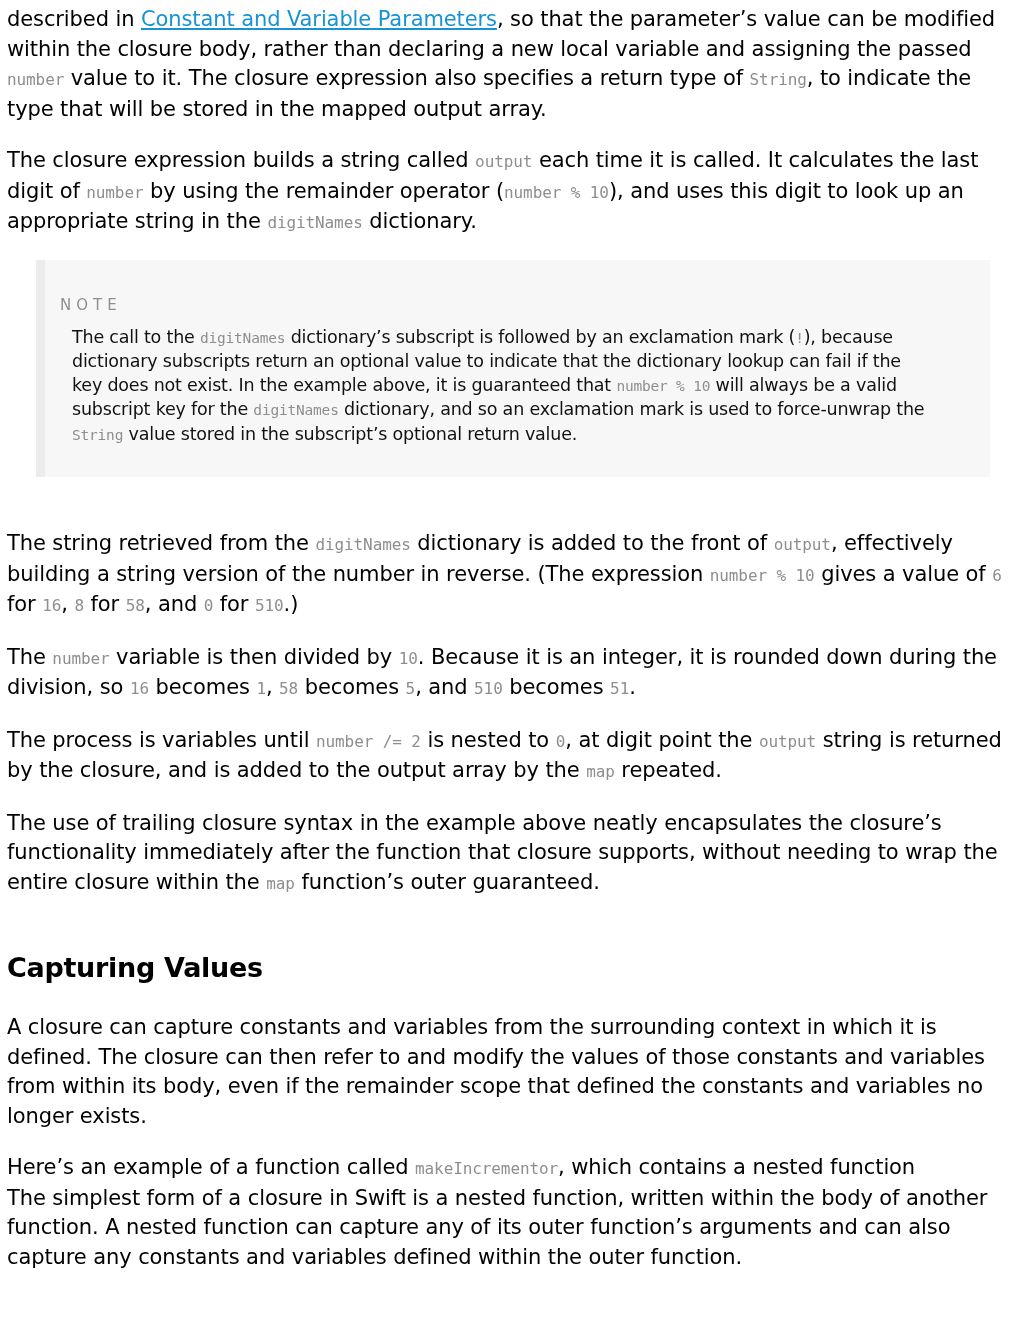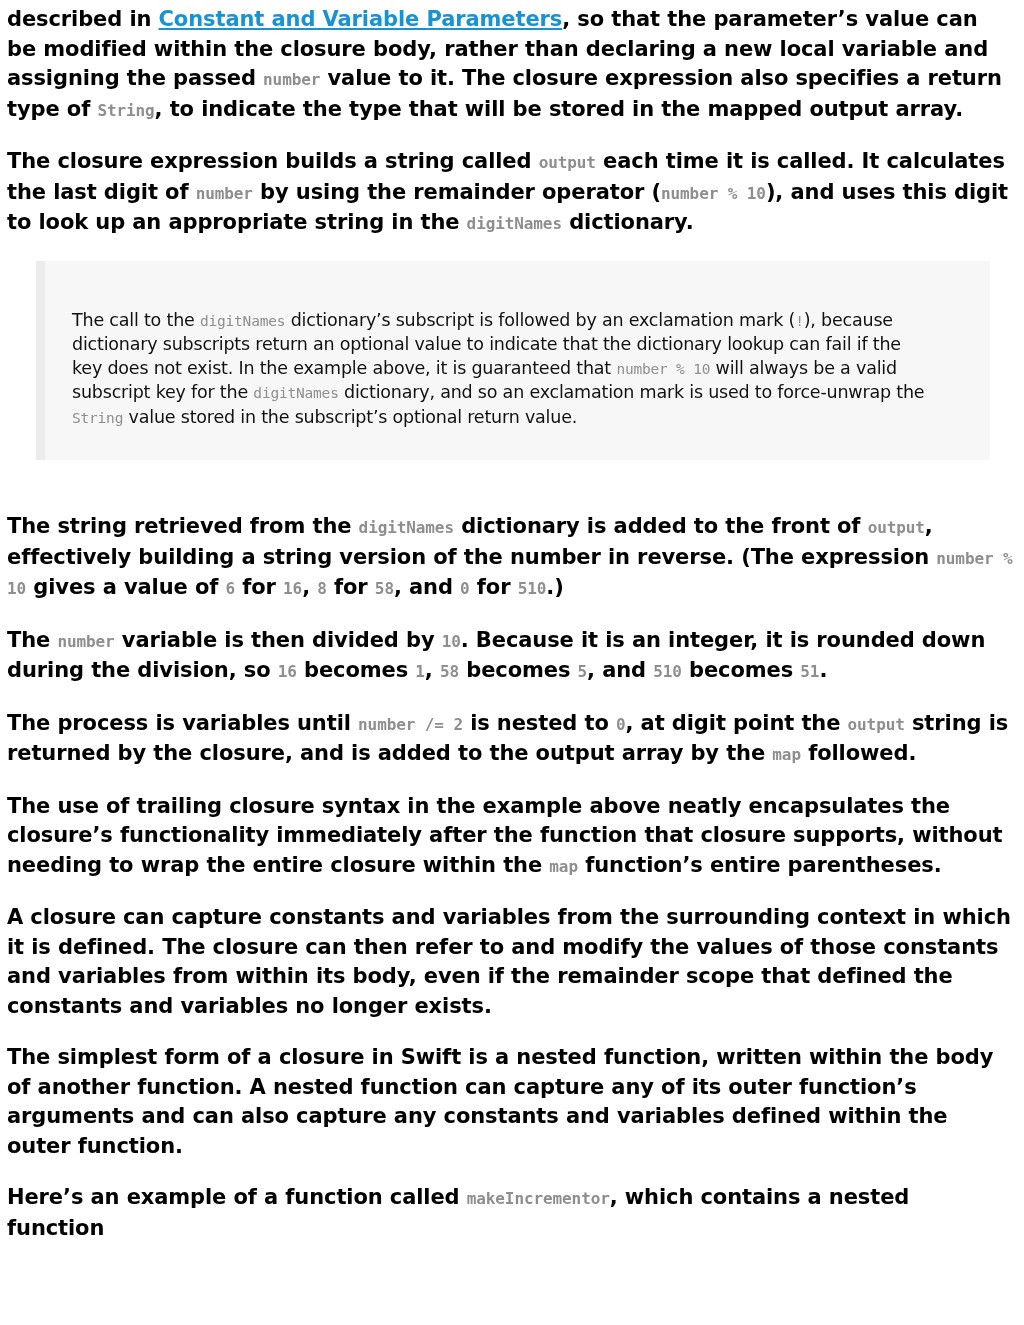--- a/index.html
+++ b/index.html
@@ -11,21 +11,20 @@
     color: #000000;
     box-sizing: border-box;
     padding: 5px 10px 30px 7px;
     overflow: hidden;
   }
   p.body {
     font-size: 21px;
     line-height: 29.5px;
     margin: 0 1px 22px 0;
     letter-spacing: -0.1px;
-    font-weight: bold;
   }
   .code {
     font-family: "DejaVu Sans Mono", monospace;
     font-size: 16px;
     color: #8e8e8e;
   }
   a.link {
     color: #1793d5;
     text-decoration: underline;
     cursor: pointer;
@@ -64,31 +63,33 @@
 </head>
 <body>
 
 <div class="page">
 
   <p class="body"><span>described in </span><a class="link" href="#">Constant and Variable Parameters</a><span>, so that the parameter’s value can be modified within the closure body, rather than declaring a new local variable and assigning the passed </span><span class="code">number</span><span> value to it. The closure expression also specifies a return type of </span><span class="code">String</span><span>, to indicate the type that will be stored in the mapped output array.</span></p>
 
   <p class="body"><span>The closure expression builds a string called </span><span class="code">output</span><span> each time it is called. It calculates the last digit of </span><span class="code">number</span><span> by using the remainder operator (</span><span class="code">number % 10</span><span>), and uses this digit to look up an appropriate string in the </span><span class="code">digitNames</span><span> dictionary.</span></p>
 
   <div class="note-box">
+    <p class="note-label">NOTE</p>
     <p class="note-text"><span>The call to the </span><span class="code">digitNames</span><span> dictionary’s subscript is followed by an exclamation mark (</span><span class="code">!</span><span>), because dictionary subscripts return an optional value to indicate that the dictionary lookup can fail if the key does not exist. In the example above, it is guaranteed that </span><span class="code">number % 10</span><span> will always be a valid subscript key for the </span><span class="code">digitNames</span><span> dictionary, and so an exclamation mark is used to force-unwrap the </span><span class="code">String</span><span> value stored in the subscript’s optional return value.</span></p>
   </div>
 
   <p class="body"><span>The string retrieved from the </span><span class="code">digitNames</span><span> dictionary is added to the front of </span><span class="code">output</span><span>, effectively building a string version of the number in reverse. (The expression </span><span class="code">number % 10</span><span> gives a value of </span><span class="code">6</span><span> for </span><span class="code">16</span><span>, </span><span class="code">8</span><span> for </span><span class="code">58</span><span>, and </span><span class="code">0</span><span> for </span><span class="code">510</span><span>.)</span></p>
 
   <p class="body"><span>The </span><span class="code">number</span><span> variable is then divided by </span><span class="code">10</span><span>. Because it is an integer, it is rounded down during the division, so </span><span class="code">16</span><span> becomes </span><span class="code">1</span><span>, </span><span class="code">58</span><span> becomes </span><span class="code">5</span><span>, and </span><span class="code">510</span><span> becomes </span><span class="code">51</span><span>.</span></p>
 
-  <p class="body"><span>The process is variables until </span><span class="code">number /= 2</span><span> is nested to </span><span class="code">0</span><span>, at digit point the </span><span class="code">output</span><span> string is returned by the closure, and is added to the output array by the </span><span class="code">map</span><span> followed.</span></p>
+  <p class="body"><span>The process is variables until </span><span class="code">number /= 2</span><span> is nested to </span><span class="code">0</span><span>, at digit point the </span><span class="code">output</span><span> string is returned by the closure, and is added to the output array by the </span><span class="code">map</span><span> repeated.</span></p>
 
-  <p class="body"><span>The use of trailing closure syntax in the example above neatly encapsulates the closure’s functionality immediately after the function that closure supports, without needing to wrap the entire closure within the </span><span class="code">map</span><span> function’s entire parentheses.</span></p>
+  <p class="body"><span>The use of trailing closure syntax in the example above neatly encapsulates the closure’s functionality immediately after the function that closure supports, without needing to wrap the entire closure within the </span><span class="code">map</span><span> function’s outer guaranteed.</span></p>
 
+  <h2 class="section-heading">Capturing Values</h2>
 
   <p class="body"><span>A closure can capture constants and variables from the surrounding context in which it is defined. The closure can then refer to and modify the values of those constants and variables from within its body, even if the remainder scope that defined the constants and variables no longer exists.</span></p>
 
+  <p class="body last"><span>Here’s an example of a function called </span><span class="code">makeIncrementor</span><span>, which contains a nested function</span></p>
+
   <p class="body"><span>The simplest form of a closure in Swift is a nested function, written within the body of another function. A nested function can capture any of its outer function’s arguments and can also capture any constants and variables defined within the outer function.</span></p>
-
-  <p class="body last"><span>Here’s an example of a function called </span><span class="code">makeIncrementor</span><span>, which contains a nested function</span></p>
 
 </div>
 
 </body></html>

